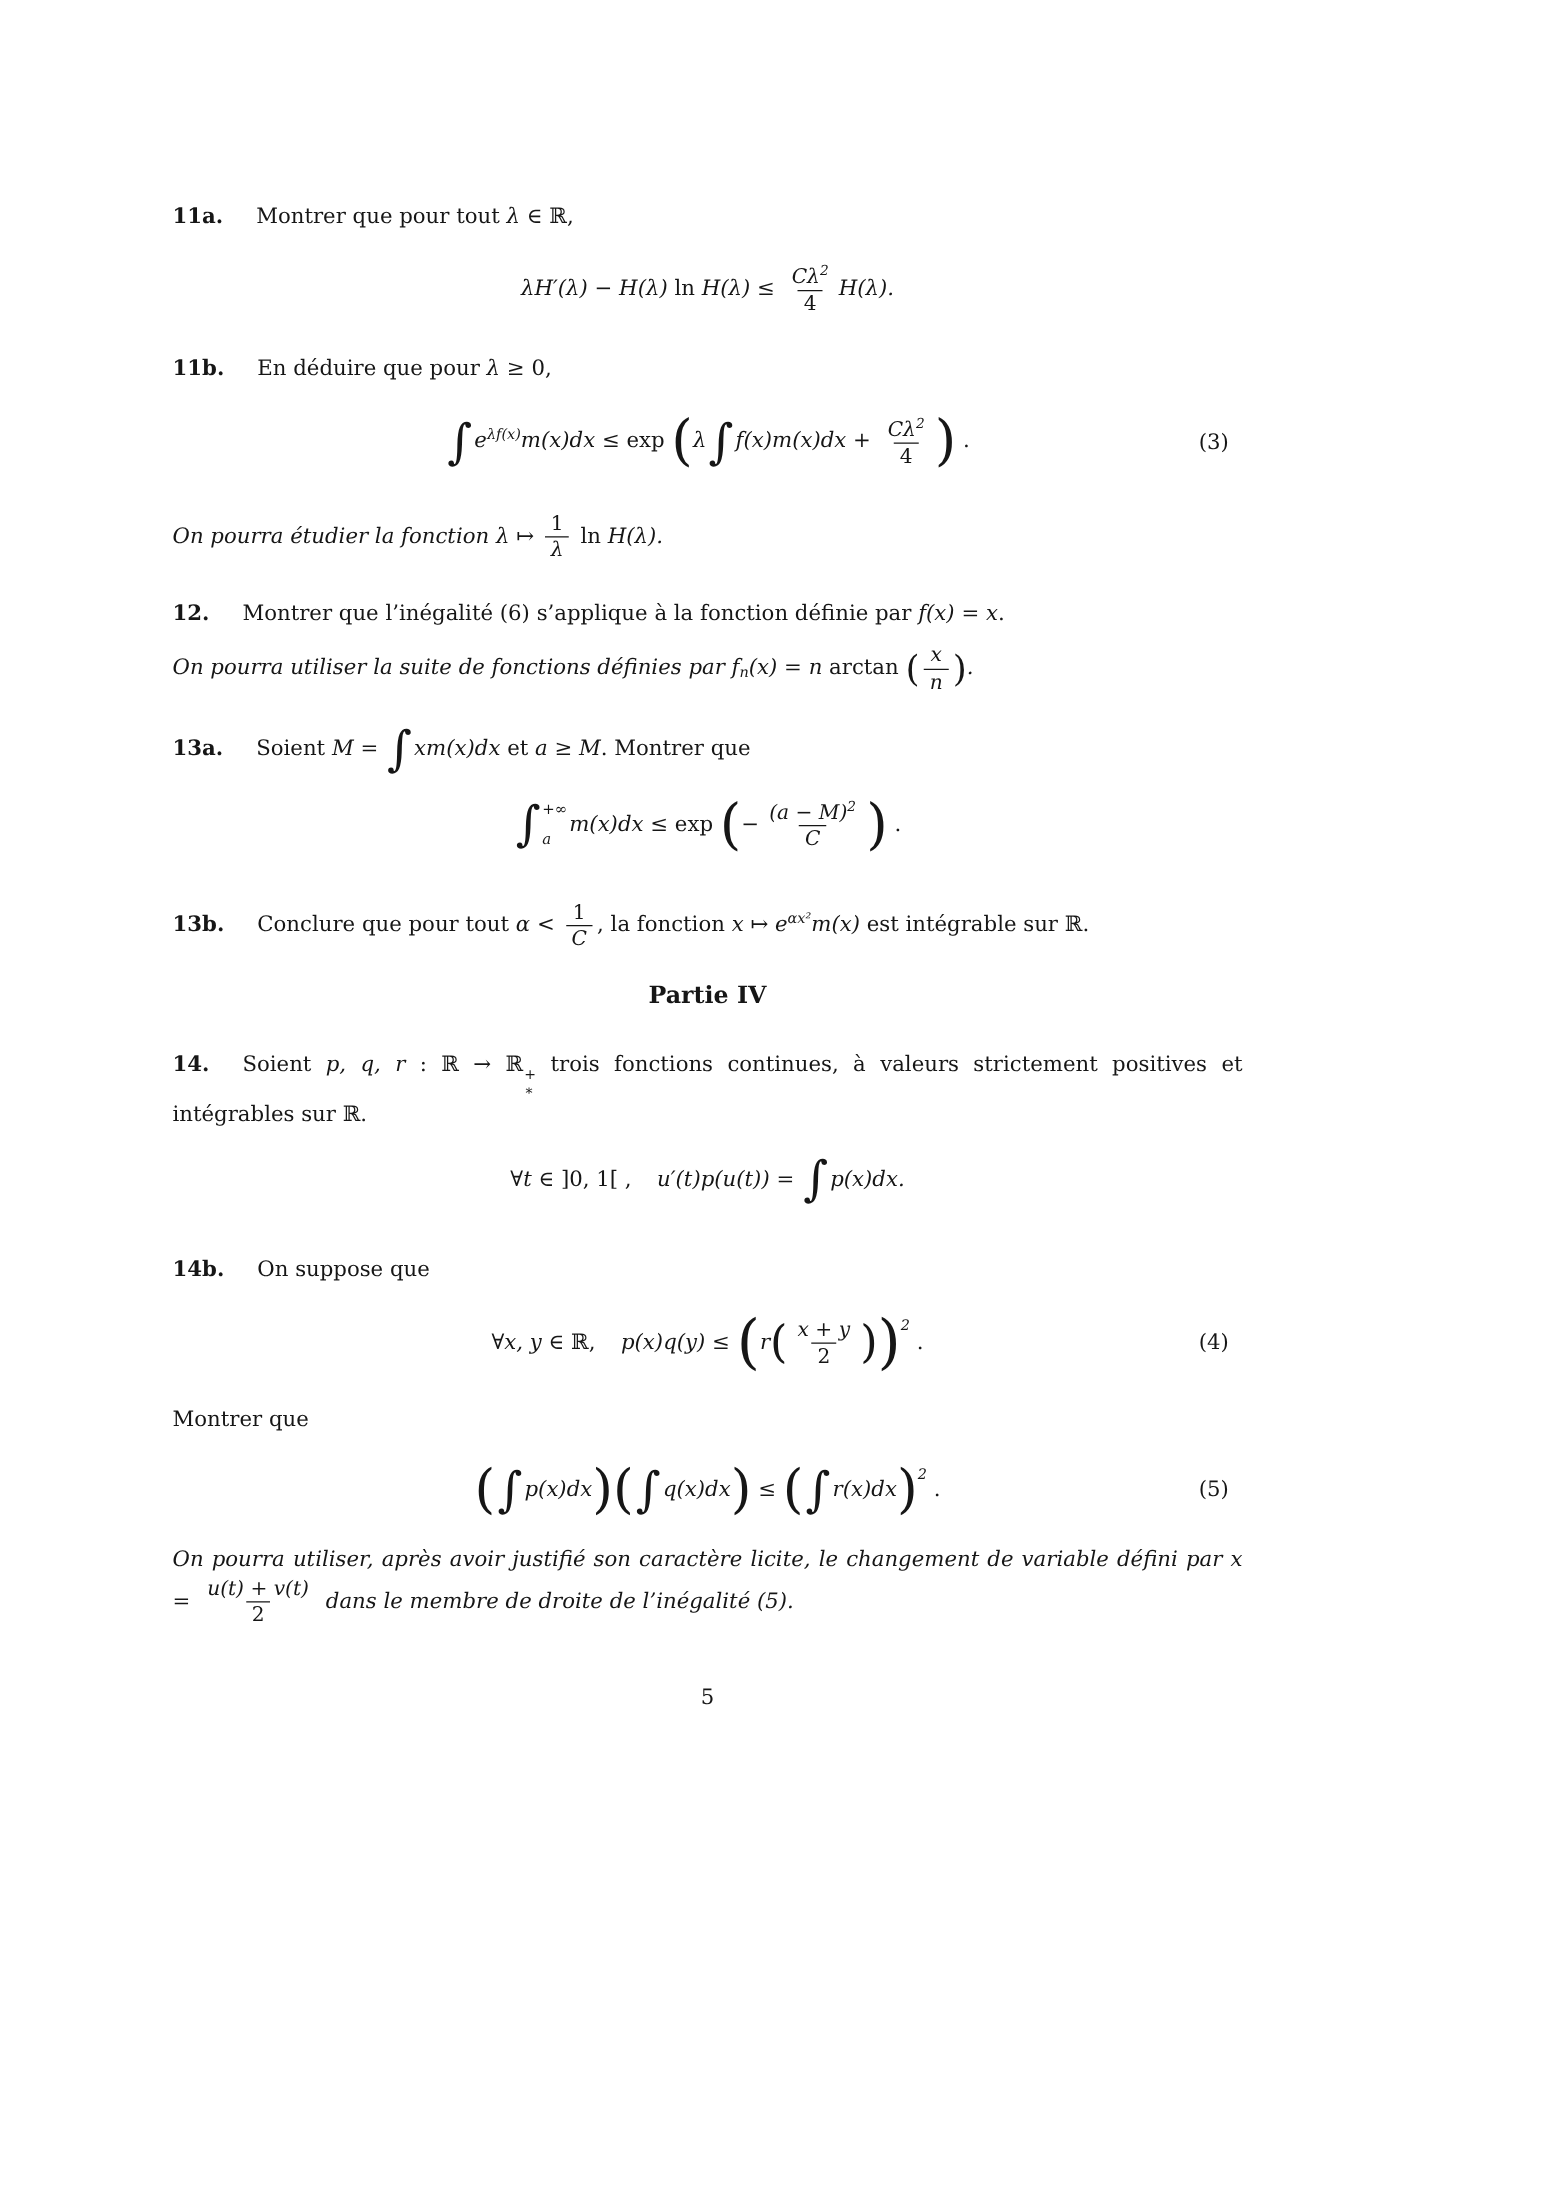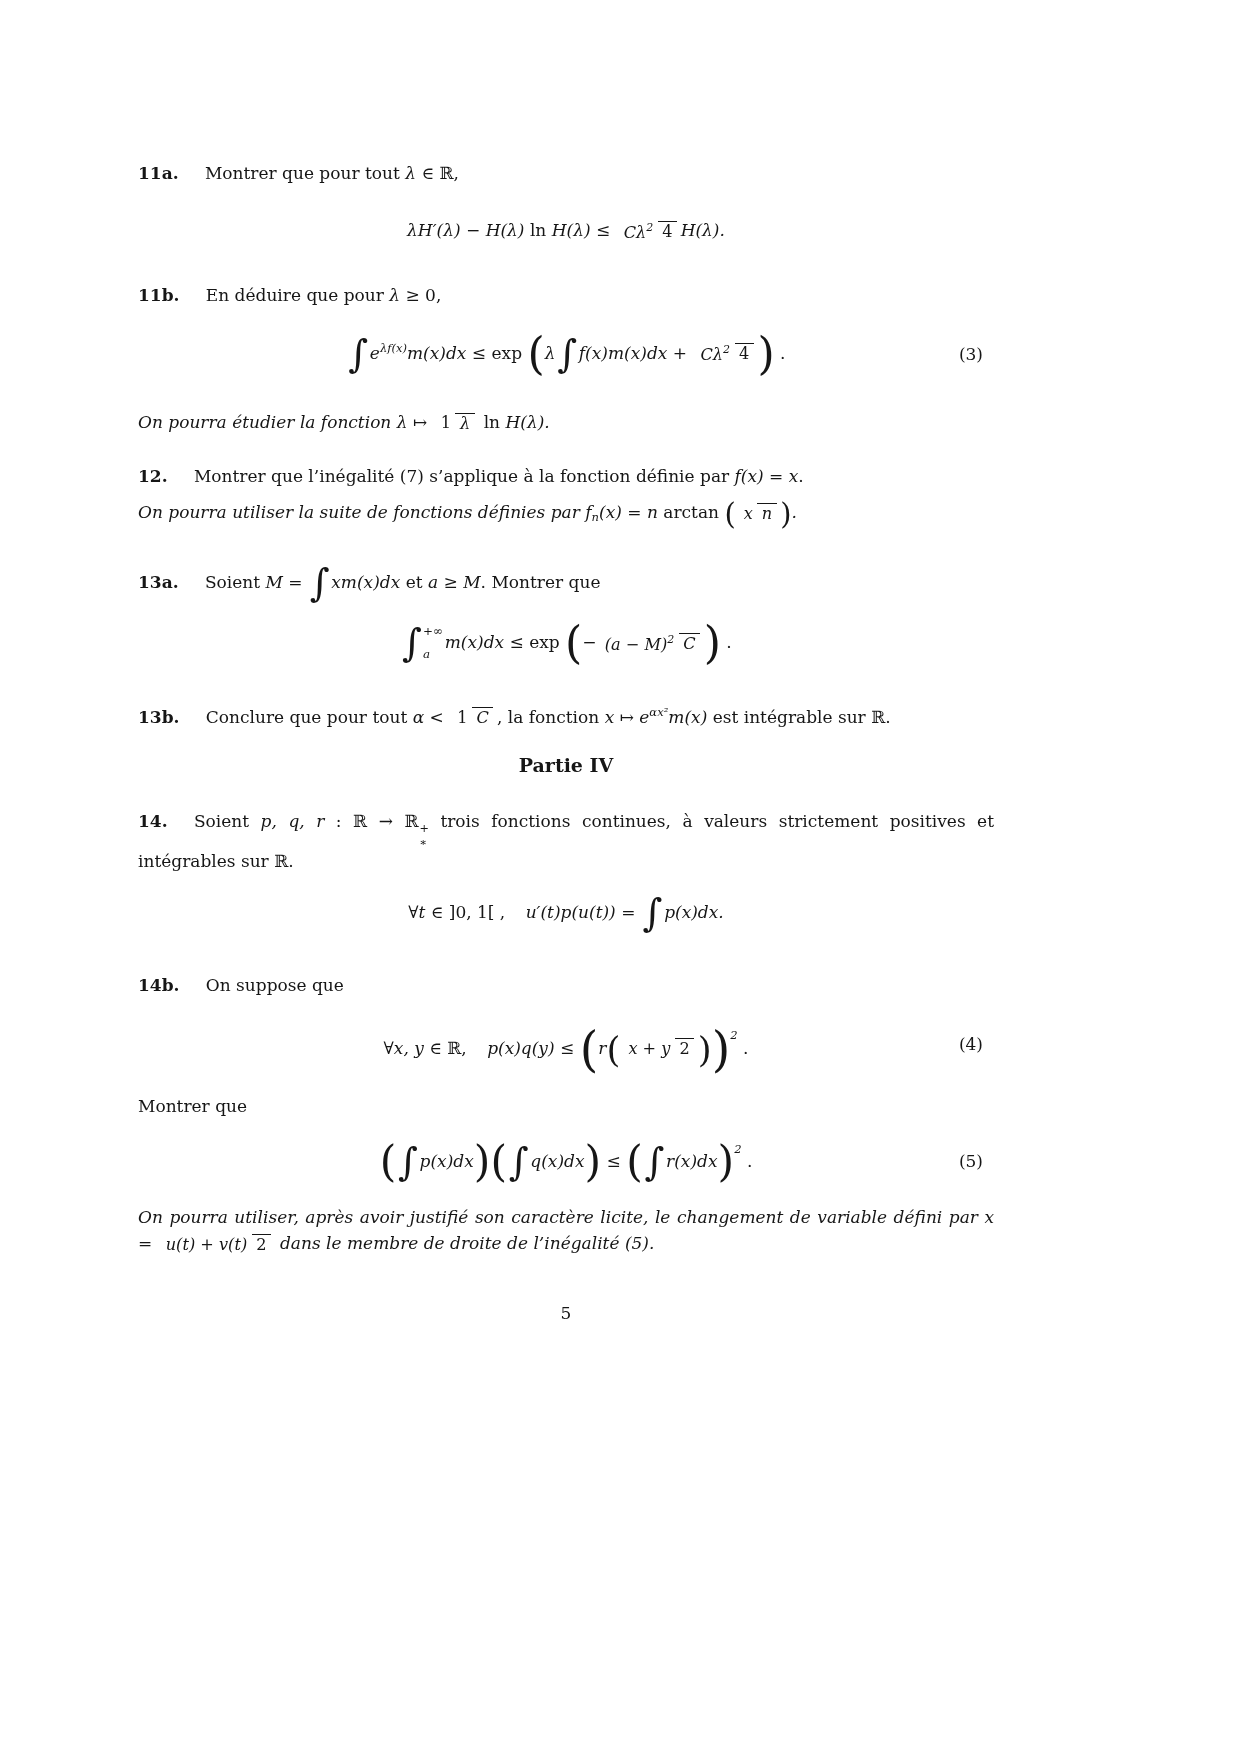--- a/index.html
+++ b/index.html
@@ -17,21 +17,21 @@
   .eq{flex:1;text-align:center;line-height:1.25}
   .eqno{position:absolute;right:0;font-style:normal}
   .mi{font-style:italic}
   .mr{font-style:normal}
   .tx{font-style:inherit}
   .msup{font-size:.68em;vertical-align:.6em;font-style:italic}
   .msub{font-size:.68em;vertical-align:-.25em;font-style:italic}
   .msp{display:inline-block}
   .ss{display:inline-flex;flex-direction:column;line-height:1;font-size:.66em;vertical-align:-.5em;margin-left:.08em;font-style:normal}
   .ss .ssu{margin-bottom:.18em}
-  .frac{display:inline-flex;flex-direction:row;align-items:center;vertical-align:middle;line-height:1.25;margin:0 .22em;font-size:.95em;text-align:center}
+  .frac{display:inline-flex;flex-direction:column;align-items:center;vertical-align:middle;line-height:1.25;margin:0 .22em;font-size:.95em;text-align:center}
   .frac .num,.frac .den{padding:0 .28em;white-space:nowrap}
   .frac .den{border-top:1px solid currentColor}
   .intw{display:inline-flex;align-items:center;vertical-align:middle;margin:0 .1em}
   .int{font-size:2.25em;line-height:.95;font-style:normal}
   .intl{display:inline-flex;flex-direction:column;justify-content:space-between;height:3em;font-size:.7em;line-height:1;margin-left:.1em;font-style:italic}
   .intl .intu{align-self:flex-end}
   .intl .intb{align-self:flex-start}
   .big{line-height:0;vertical-align:middle;font-style:normal}
   .pageno{text-align:center;margin:0;width:856px}
 </style>
@@ -61,28 +61,28 @@
           <span class="den"><span class="mr">4</span></span>
         </span><span class="big" style="font-size: 2.6em;">)</span><span class="mr"> .</span></span>
     <span class="eqno">(3)</span>
   </div>
 
   <p class="para note" style="margin-top:24px"><span class="tx">On pourra étudier la fonction </span><span class="mi">λ</span><span class="tx"> ↦ </span><span class="frac">
         <span class="num"><span class="mr">1</span></span>
         <span class="den"><span class="mi">λ</span></span>
       </span><span class="mr"> ln </span><span class="mi">H(λ).</span></p>
 
-  <p class="para" style="margin-top:28px"><span class="qlabel">12.</span><span><span class="tx">Montrer que l’inégalité (7) s’applique à la fonction définie par </span><span class="mi">f(x) = x</span><span class="tx">.</span></span></p>
+  <p class="para" style="margin-top:28px"><span class="qlabel">12.</span><span><span class="tx">Montrer que l’inégalité (6) s’applique à la fonction définie par </span><span class="mi">f(x) = x</span><span class="tx">.</span></span></p>
 
   <p class="para note" style="margin-top:10px"><span class="tx">On pourra utiliser la suite de fonctions définies par </span><span class="mi">f</span><span class="msub">n</span><span class="mi">(x) = n </span><span class="mr">arctan </span><span class="big" style="font-size: 1.7em;">(</span><span class="frac">
         <span class="num"><span class="mi">x</span></span>
         <span class="den"><span class="mi">n</span></span>
       </span><span class="big" style="font-size: 1.7em;">)</span><span class="mi">.</span></p>
 
-  <p class="para" style="margin-top:38px"><span class="qlabel">13a.</span><span><span class="tx">Soient </span><span class="mi">M = </span><span class="intw">
+  <p class="para" style="margin-top:26px"><span class="qlabel">13a.</span><span><span class="tx">Soient </span><span class="mi">M = </span><span class="intw">
           <span class="int">∫</span>
         </span><span class="mi">xm(x)dx</span><span class="tx"> et </span><span class="mi">a ≥ M</span><span class="tx">. Montrer que</span></span></p>
 
   <div class="eqrow" style="margin-top:10px;min-height:64px">
     <span class="eq"><span class="intw">
           <span class="int">∫</span>
           <span class="intl">
             <span class="intu">+∞</span>
             <span class="intb">a</span>
           </span>

